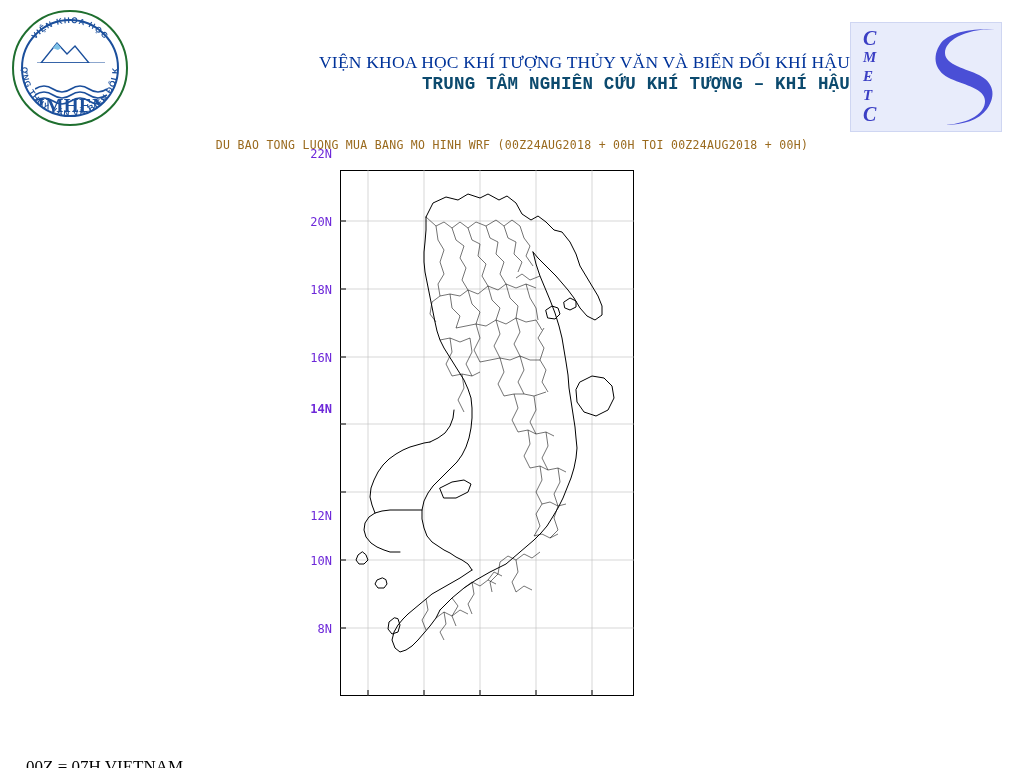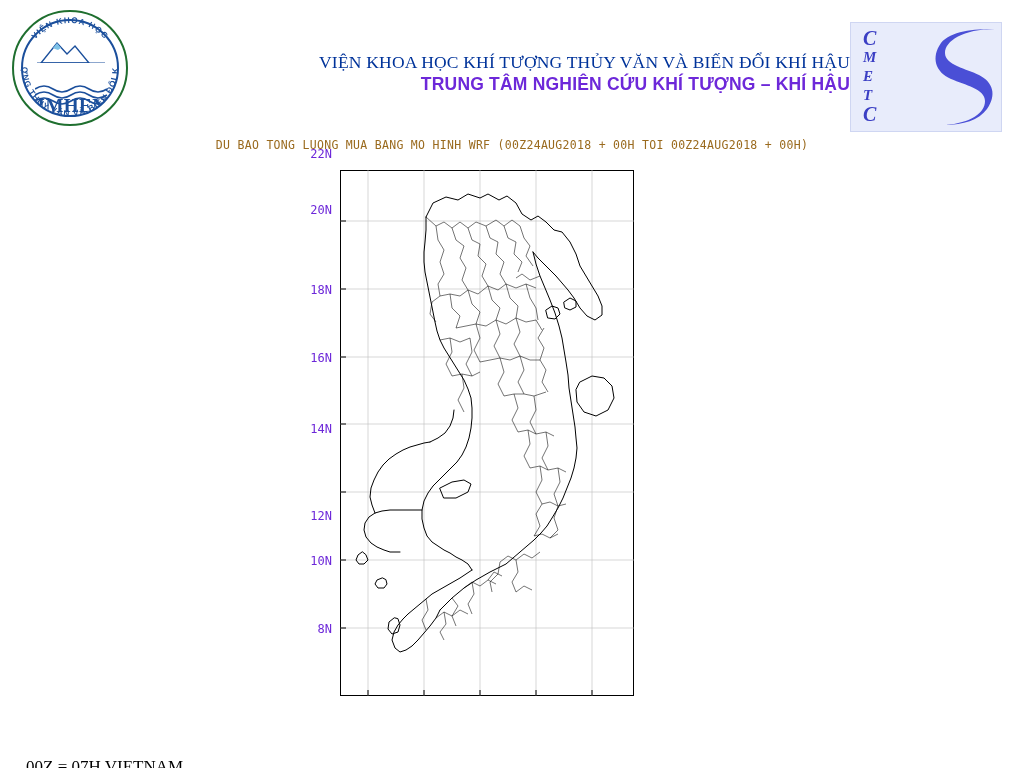--- a/index.html
+++ b/index.html
@@ -99,24 +99,24 @@
     text-align: right;
   }
   #org-title {
     font-family: "Liberation Serif", serif;
     font-size: 17.5px;
     color: #00339a;
     letter-spacing: 0.2px;
     line-height: 21px;
   }
   #center-title {
-    font-family: Liberation Sans, sans-serif;
+    font-family: Liberation Mono, monospace;
     font-size: 17.5px;
     font-weight: bold;
-    color: #6d28d9;
+    color: #0c4a6e;
     letter-spacing: 0.2px;
     line-height: 23px;
   }
 
   
   #cmetc-logo {
     position: absolute;
     right: 22px;
     top: 22px;
     width: 152px;
@@ -392,21 +392,21 @@
       <path d="M130,168 L132,182 L126,194 L132,206"></path>
       <path d="M112,206 L122,204 L132,206 L140,202"></path>
       <path d="M122,204 L124,218 L118,230 L124,242"></path>
       <path d="M100,126 L92,132 L90,144 L96,152"></path>
     </g>
   </svg>
 
   <div class="axis-label ylab" style="top:452px;">8N</div>
   <div class="axis-label ylab" style="top:384px;">10N</div>
   <div class="axis-label ylab" style="top:316px;margin-top:23px;">12N</div>
-  <div class="axis-label ylab" style="top:252px;">14N</div>
+  <div class="axis-label ylab" style="top:232px;font-weight:bold;">14N</div>
   <div class="axis-label ylab" style="top:181px;">16N</div>
   <div class="axis-label ylab" style="top:113px;">18N</div>
-  <div class="axis-label ylab" style="top:33px;">20N</div>
+  <div class="axis-label ylab" style="top:45px;">20N</div>
   <div class="axis-label ylab" style="top:-23px;">22N</div>
 
 </div>
 
 <div id="footer-note">00Z = 07H VIETNAM</div>
 
 </body></html>

